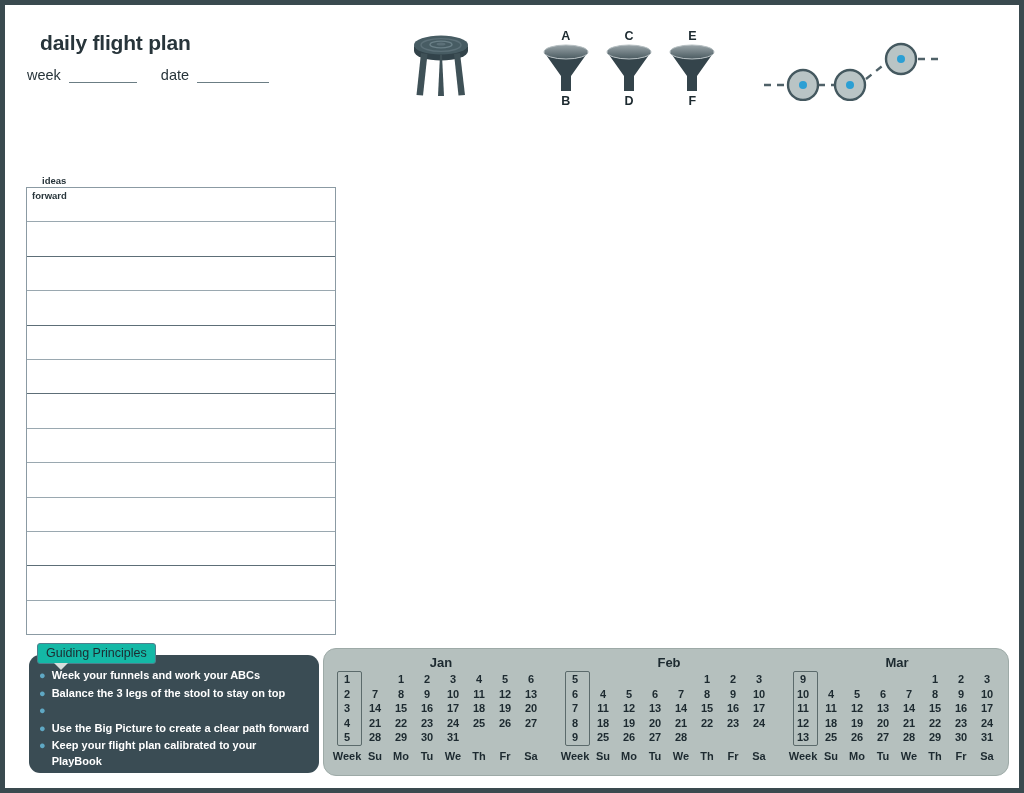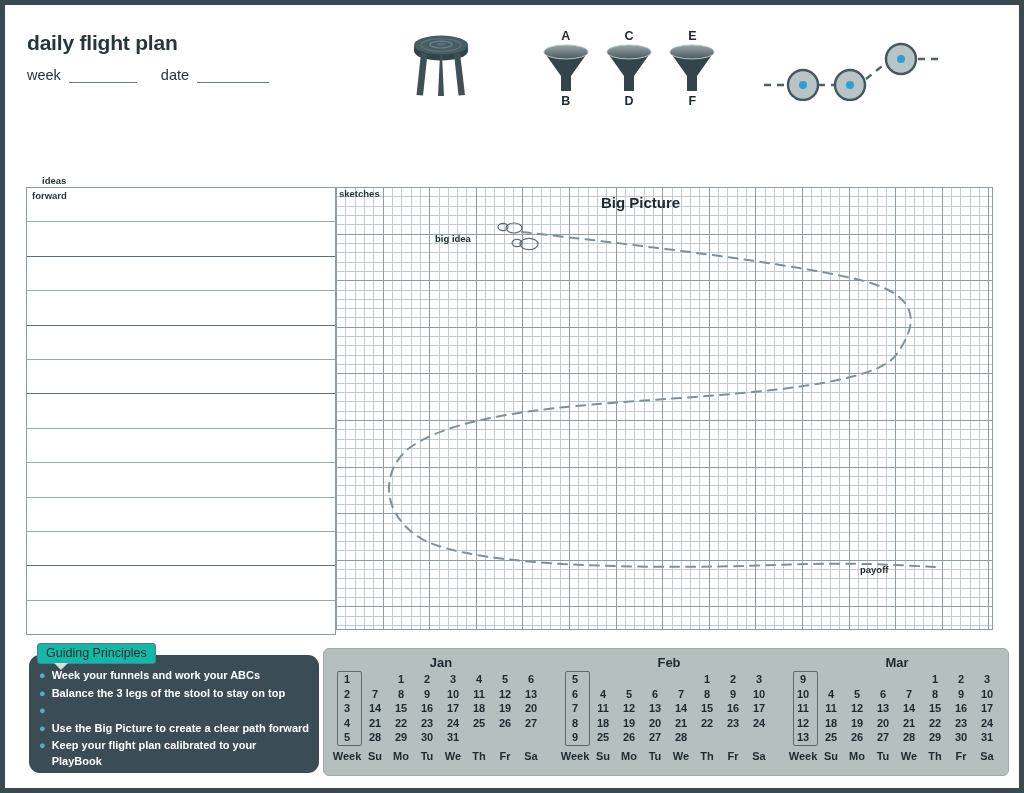--- a/index.html
+++ b/index.html
@@ -18,21 +18,21 @@
   }
   .sheet {
     position: absolute;
     left: 0; top: 0; right: 0; bottom: 0;
     background: #ffffff;
   }
 
   
   #header { position: absolute; left: 0; top: 0; width: 1014px; height: 158px; }
   #title {
-    position: absolute; left: 22px; top: 26px;
+    position: absolute; left: 35px; top: 26px;
     font-size: 21px; font-weight: bold; color: #28353b;
     letter-spacing: -0.2px;
   }
   #week-date { position: absolute; left: 22px; top: 62px; display: flex; align-items: flex-end; gap: 8px; }
   .fieldlabel { font-size: 14.5px; color: #28353b; }
   .blankline { display: inline-block; border-bottom: 1.2px solid #6b7d84; height: 13px; }
   .bl-week { width: 68px; margin-right: 16px; }
   .bl-date { width: 72px; }
 
   
@@ -128,21 +128,21 @@
   .gp-bullet { color: #5fa8c4; font-size: 11px; line-height: 15.5px; }
   #gp-footer {
     text-align: center; color: #ffffff; font-size: 10.5px;
     font-weight: normal; margin-top: 10px; padding-left: 26px;
   }
 
   
   #cal-panel {
     position: absolute; left: 318px; top: 643px;
     width: 686px; height: 128px;
-    background: #b5c0be; border-radius: 6px;
+    background: #b5c0be; border-radius: 13px;
     border: 1px solid #9daaa7;
     display: flex;
   }
   .cal { flex: 1 1 0; position: relative; padding: 6px 8px 4px 8px; }
   .cal-title {
     text-align: center; font-size: 13px; font-weight: bold;
     color: #1d2a30; margin-bottom: 2px; margin-left: 6px;
   }
   .cal-grid { display: grid; grid-template-columns: 30px repeat(7, 1fr); }
   .cal-cell {
@@ -252,44 +252,20 @@
       <div class="trow thick"></div>
       <div class="trow"></div>
       <div class="trow"></div>
       <div class="trow"></div>
       <div class="trow"></div>
       <div class="trow thick"></div>
       <div class="trow"></div>
       <div class="trow"></div>
     </div>
 
-    <div id="gridpanel">
-      <div id="sketches-label">sketches</div>
-      <div id="bigpicture-title">Big Picture</div>
-      <div id="bigidea-label">big idea</div>
-      <div id="payoff-label">payoff</div>
-
-      <svg id="pathsvg" viewBox="0 0 657 443">
-
-        <g fill="none" stroke="#5b6b74" stroke-width="1.2">
-          <ellipse cx="167" cy="40" rx="5" ry="3.6"></ellipse>
-          <ellipse cx="178" cy="41" rx="8" ry="5"></ellipse>
-          <ellipse cx="181" cy="56" rx="5" ry="3.6"></ellipse>
-          <ellipse cx="193" cy="57" rx="9" ry="5.6"></ellipse>
-        </g>
-
-        <path d="M186 45 C 300 58, 440 74, 520 92
-                 C 590 108, 580 140, 560 168
-                 C 540 196, 430 205, 330 212
-                 C 230 219, 120 226, 72 262
-                 C 42 288, 48 330, 86 352
-                 C 140 382, 330 382, 440 378
-                 C 520 375, 560 378, 600 380" fill="none" stroke="#7f909b" stroke-width="2" stroke-dasharray="9 7" stroke-linecap="round"></path>
-      </svg>
-    </div>
 
     <div id="gp-wrap">
       <div id="gp-tab">Guiding Principles</div>
       <div id="gp-box">
         <div class="gp-item">
           <span class="gp-bullet">●</span>
           <span>Week your funnels and work your ABCs</span>
         </div>
         <div class="gp-item">
           <span class="gp-bullet">●</span>

